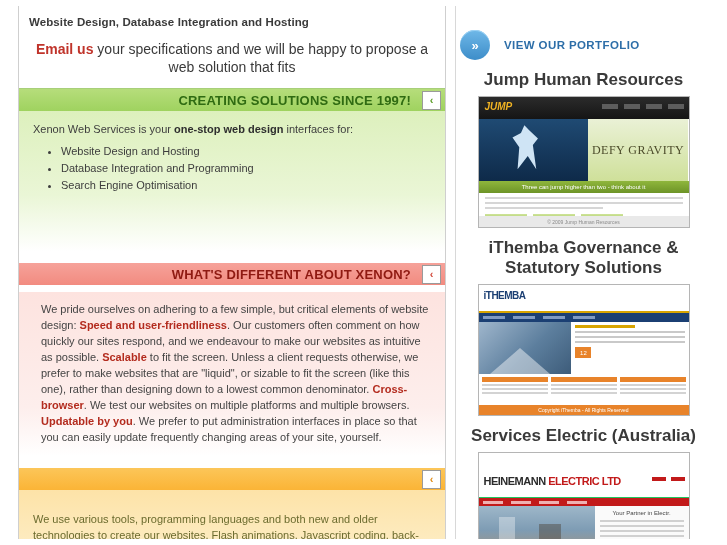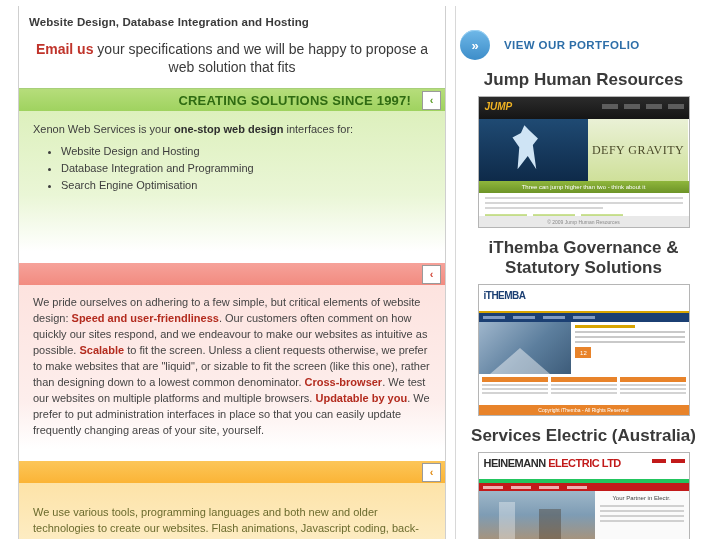--- a/index.html
+++ b/index.html
@@ -116,24 +116,25 @@
     color: #3d3d3d;
   }
   
   .sec-red .bar {
     background: linear-gradient(to bottom, #f6a29a, #f28b80);
   }
   .sec-red .bar .bar-title { color: #8f1a12; }
   .sec-red .arrow-btn { color: #d2483a; }
   .sec-red .body {
     background: linear-gradient(to bottom, #fde3df, #fdeeec 70%, #ffffff);
-    padding: 10px 14px 10px 14px;
+    padding: 10px 14px 10px 22px;
     line-height: 1.45;
     font-size: 11px;
     color: #444;
+    margin-top: 7px;
   }
   .sec-red .body b { color: #b32b1e; }
   
   .sec-orange .bar {
     background: linear-gradient(to bottom, #fcc659, #fbb436);
   }
   .sec-orange .bar .bar-title { color: #8a4d05; }
   .sec-orange .arrow-btn { color: #e08a12; }
   .sec-orange .body {
     background: linear-gradient(to bottom, #fde3a8, #fdefcb 55%, #ffffff);
@@ -311,21 +312,22 @@
   .t2-cols .hd { height: 5px; background: #e8832a; margin-bottom: 2px; }
   .t2-cols .ln { height: 2px; background: #d3d3d3; margin-bottom: 2px; }
   .t2-foot {
     position: absolute; bottom: 0; left: 0; right: 0; height: 10px;
     background: #e8832a; color: #fff; font-size: 5px;
     display: flex; align-items: center; justify-content: center;
   }
   
   .t3-head {
     height: 26px; background: #ffffff; position: relative;
-    border-bottom: 4px solid #22c55e;
+    border-bottom: 1px solid #22c55e;
+    margin-top: 18px;
   }
   .t3-logo {
     position: absolute; left: 5px; top: 4px;
     font-size: 11px; font-weight: bold; color: #2b2b2b; letter-spacing: -0.5px;
   }
   .t3-logo .red { color: #c21a1a; }
   .t3-topnav {
     position: absolute; right: 4px; top: 6px; display: flex; gap: 5px;
   }
   .t3-topnav i { display: block; width: 14px; height: 4px; background: #c21a1a; }
@@ -387,20 +389,21 @@
         <ul>
           <li>Website Design and Hosting</li>
           <li>Database Integration and Programming</li>
           <li>Search Engine Optimisation</li>
         </ul>
       </div>
     </div>
 
     <div class="sec-red">
       <div class="bar">
+        <span class="bar-title">WHAT'S DIFFERENT ABOUT XENON?</span>
         <span class="arrow-btn">‹</span>
       </div>
       <div class="body">
         <span>We pride ourselves on adhering to a few simple, but critical elements of website design:</span>
         <b>Speed and user-friendliness</b><span>. Our customers often comment on how quickly our sites respond, and we endeavour to make our websites as intuitive as possible.</span>
         <b>Scalable</b><span> to fit the screen. Unless a client requests otherwise, we prefer to make websites that are "liquid", or sizable to fit the screen (like this one), rather than designing down to a lowest common denominator.</span>
         <b>Cross-browser</b><span>. We test our websites on multiple platforms and multiple browsers.</span>
         <b>Updatable by you</b><span>. We prefer to put administration interfaces in place so that you can easily update frequently changing areas of your site, yourself.</span>
       </div>
     </div>

